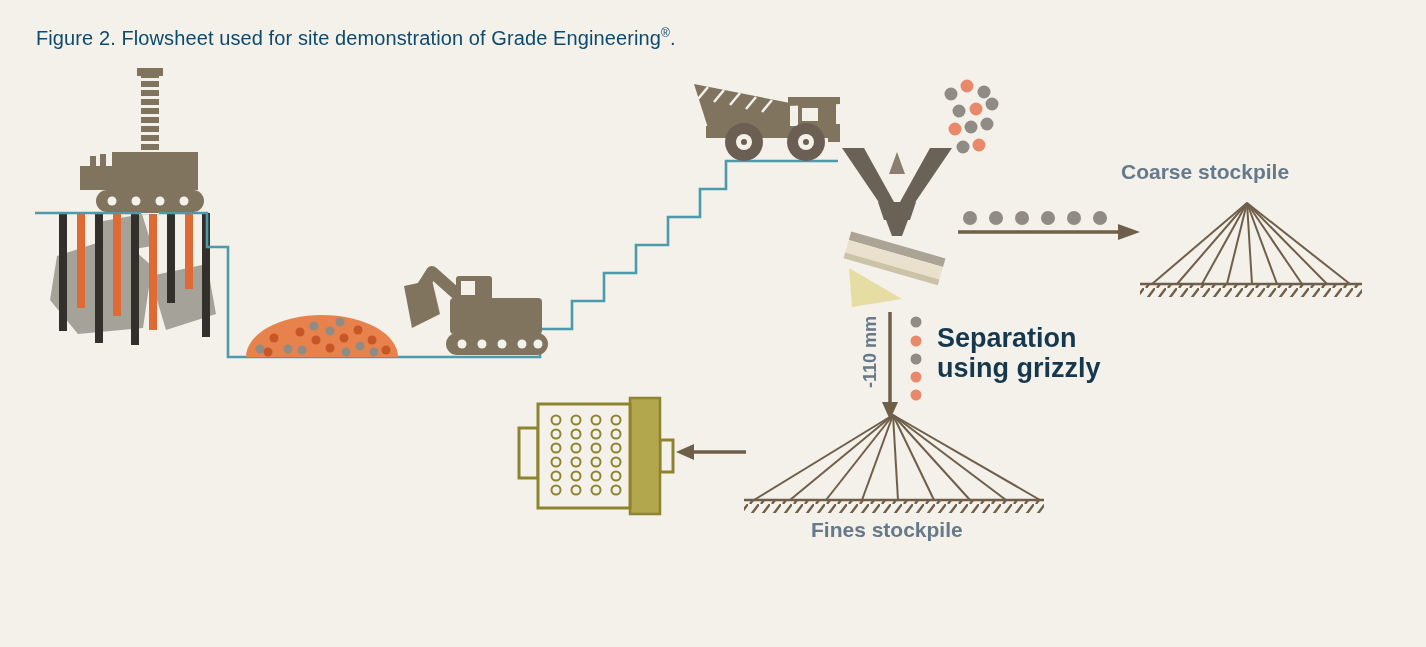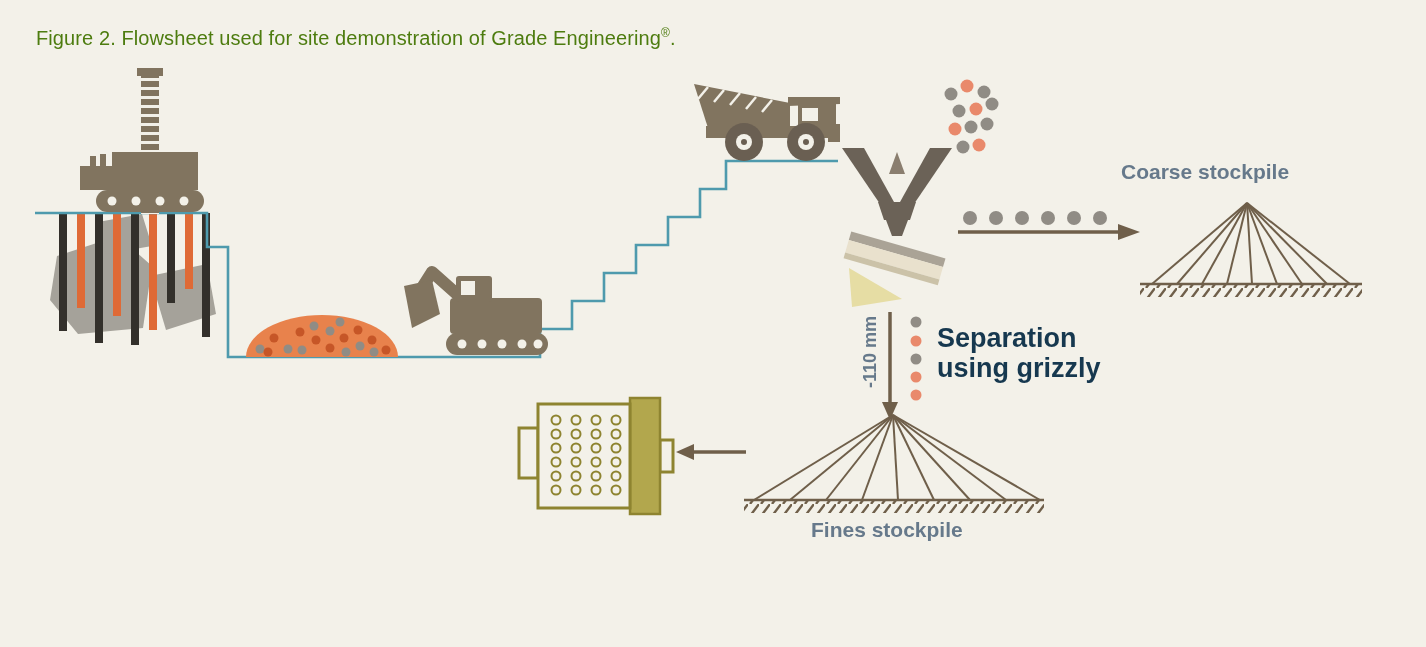--- a/index.html
+++ b/index.html
@@ -1,18 +1,18 @@
 <!DOCTYPE html>
 <html><head>
 <meta charset="utf-8">
 <style>
   html,body{margin:0;padding:0;}
   body{background:#f3f1e9;font-family:"Liberation Sans",sans-serif;}
   .stage{position:relative;width:1426px;height:647px;background:#f3f1e9;overflow:hidden;}
-  .caption{position:absolute;left:36px;top:26px;font-size:20px;color:#4d7c0f;letter-spacing:0.1px;}
+  .caption{position:absolute;left:36px;top:26px;font-size:20px;color:#0c4a6e;letter-spacing:0.1px;}
   .caption sup{font-size:12px;}
   svg{position:absolute;left:0;top:0;}
   .lbl{font-family:"Liberation Sans",sans-serif;font-weight:bold;fill:#66798b;font-size:21px;}
   .lbl-navy{font-family:"Liberation Sans",sans-serif;font-weight:bold;fill:#16384f;font-size:27px;}
   .lbl-rot{font-family:"Liberation Sans",sans-serif;font-weight:bold;fill:#66798b;font-size:18px;}
 </style>
 </head>
 <body>
 
 <div class="stage">

